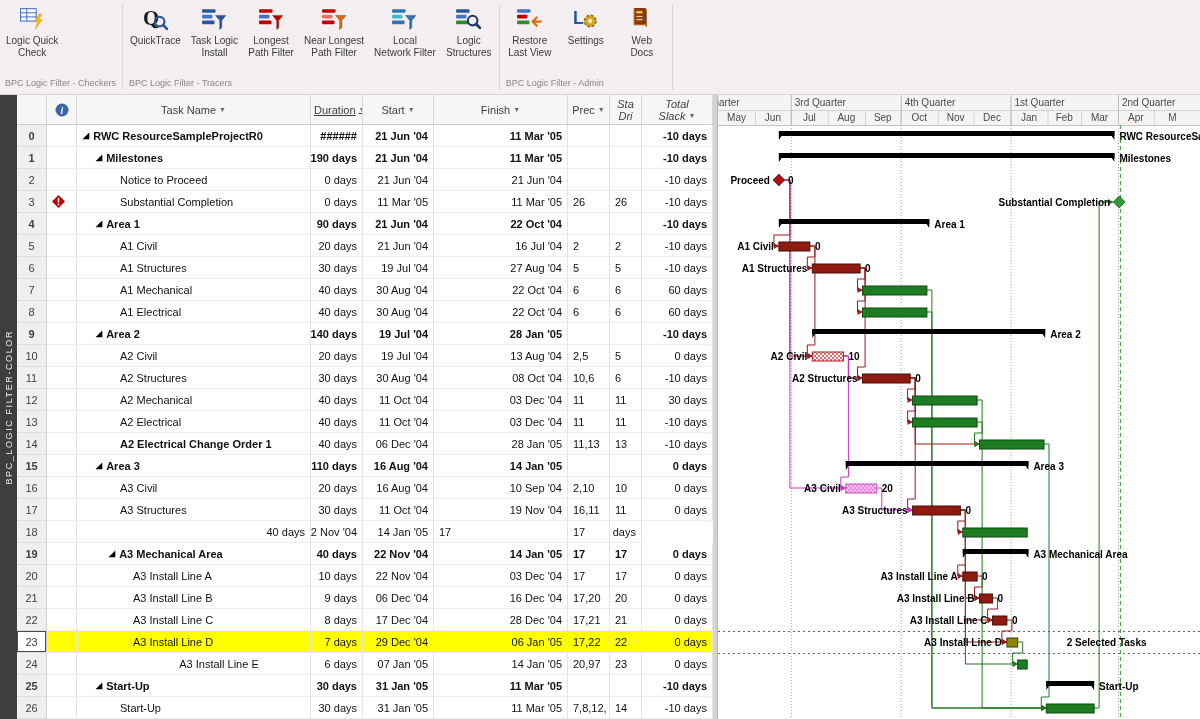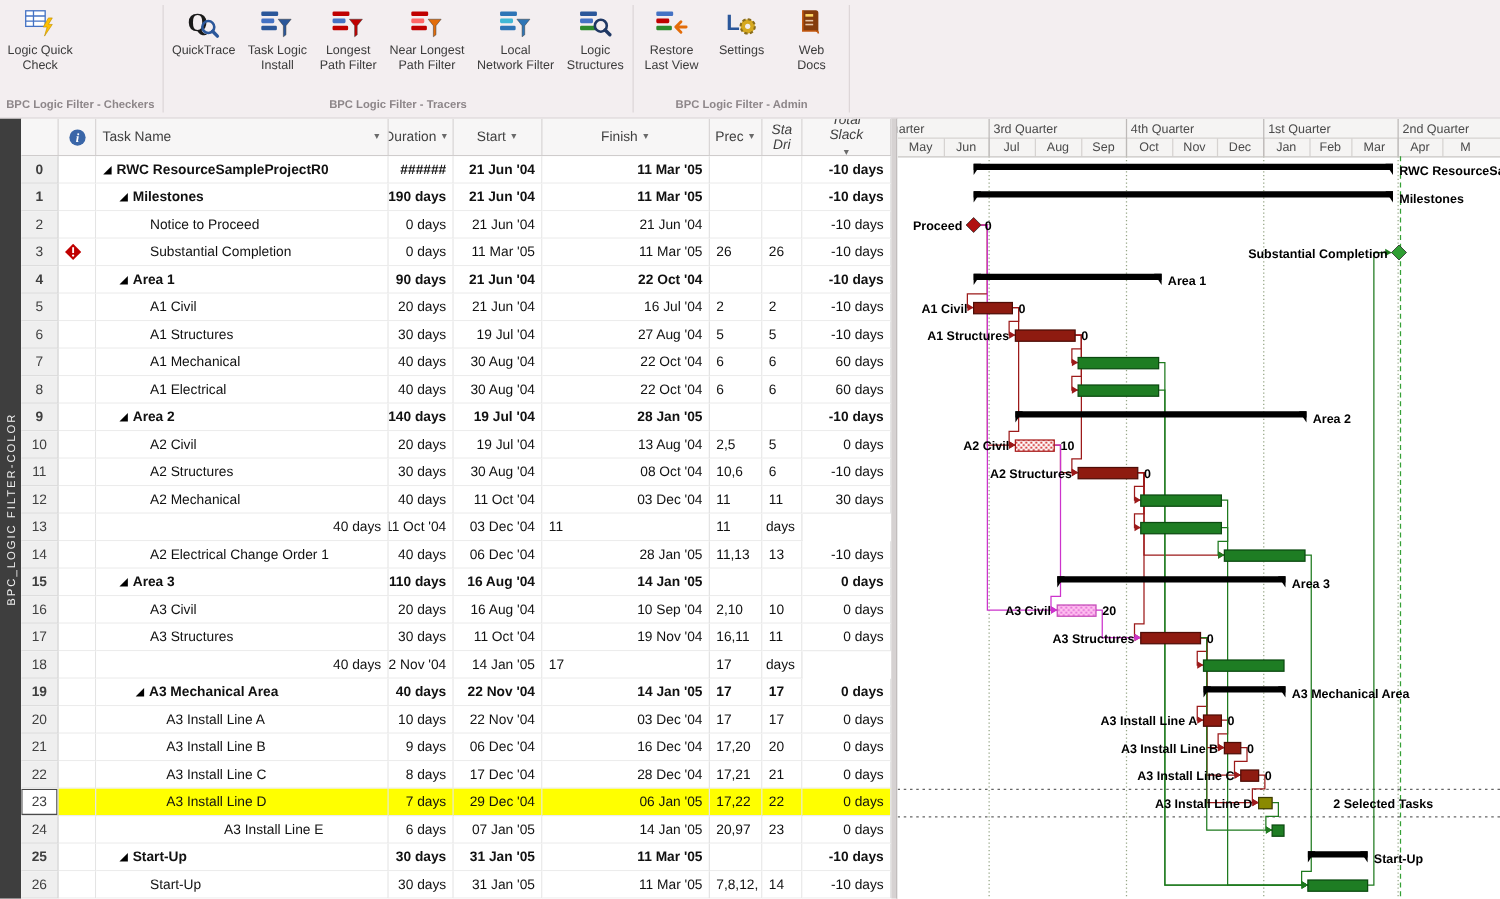--- a/index.html
+++ b/index.html
@@ -6,36 +6,36 @@
   *{box-sizing:border-box;}
   .app{position:relative;width:1200px;height:719px;font-family:"Liberation Sans",sans-serif;background:#fff;}
 
   
   .ribbon{position:absolute;left:0;top:0;width:1200px;height:95px;background:#f3eef0;border-bottom:1px solid #d8d2d4;display:flex;align-items:stretch;}
   .rgroup{display:flex;flex-direction:column;padding:2px 1px 0;}
   .rbuttons{flex:1;display:flex;align-items:flex-start;}
   .rbtn{min-width:56px;display:flex;flex-direction:column;align-items:center;padding:3px 5px 0;cursor:default;}
   .ricon svg{width:27px;height:27px;display:block;}
   .rlabel{font-size:10px;color:#3b3b3b;text-align:center;line-height:11.5px;margin-top:3px;}
-  .rgrouplabel{height:18px;font-size:9px;color:#8d8689;text-align:center;line-height:15px;white-space:nowrap;padding:0 4px;font-weight:bold;}
+  .rgrouplabel{height:18px;font-size:9px;color:#8d8689;text-align:left;line-height:15px;white-space:nowrap;padding:0 4px;}
   .rsep{width:1px;background:#ddd6d8;margin:4px 1px;}
 
   
   .vstrip{position:absolute;left:0;top:95px;bottom:0;width:17px;background:#3e3e3e;display:flex;align-items:center;justify-content:center;}
   .vstrip span{writing-mode:vertical-rl;transform:rotate(180deg);font-size:9px;letter-spacing:1.6px;color:#f0f0f0;white-space:nowrap;}
 
   
   .table{position:absolute;left:17px;top:95px;width:696px;bottom:0;overflow:hidden;background:#fff;
          --cols:30px 30px 234px 52px 71px 134px 42px 32px 71px;}
   .thead{display:grid;grid-template-columns:var(--cols);height:30px;background:#f7f6f6;border-bottom:1px solid #cfcccc;font-size:11px;color:#3f3f3f;}
   .th{border-right:1px solid #d9d6d6;display:flex;align-items:center;justify-content:center;gap:3px;overflow:hidden;white-space:nowrap;padding:0 3px;}
-  .th.namehd{justify-content:space-between;padding:0 5px;}
-  .th.clipL{justify-content:flex-end;}
+  .th.namehd{padding:0 5px;}
+  .th.clipL{justify-content:space-between;text-decoration:underline;}
   .th.two{flex-direction:column;gap:0;line-height:12px;font-style:italic;}
-  .th .hrow{display:flex;align-items:center;gap:3px;flex-direction:column;}
+  .th .hrow{display:flex;align-items:center;gap:3px;}
   .farr{font-size:7px;color:#6a6a6a;}
   .tbody{font-size:11px;color:#111;}
   .tr{display:grid;grid-template-columns:var(--cols);height:22px;}
   .td{border-right:1px solid #e4e4e4;border-bottom:1px solid #ececec;padding:0 5px;display:flex;align-items:center;overflow:hidden;white-space:nowrap;background:#fff;}
   .td.num{background:#efefef;justify-content:center;color:#3f3f3f;padding:0;border-right:1px solid #cfcfcf;border-bottom:1px solid #dddddd;}
   .td.r{justify-content:flex-end;}
   .tr.sum .td{font-weight:bold;}
   .tr.sel .td{background:#ffff00;}
   .tr.sel .td.num{background:#ffffff;box-shadow:inset 0 0 0 1px #4a4a4a;font-weight:normal;}
   .mk{font-size:8px;margin-right:4px;color:#000;}
@@ -430,31 +430,34 @@
           <div class="td r">40 days</div>
           <div class="td r">11 Oct '04</div>
           <div class="td r">03 Dec '04</div>
           <div class="td">11</div>
           <div class="td">11</div>
           <div class="td r">30 days</div>
         </div>
         <div class="tr">
           <div class="td num">13</div>
           <div class="td"></div>
+          <div class="td" style="padding-left: 43px;">
+            <span>A2 Electrical</span>
+          </div>
           <div class="td r">40 days</div>
           <div class="td r">11 Oct '04</div>
           <div class="td r">03 Dec '04</div>
           <div class="td">11</div>
           <div class="td">11</div>
           <div class="td r">-10 days</div>
         </div>
         <div class="tr">
           <div class="td num">14</div>
           <div class="td"></div>
-          <div class="td" style="padding-left: 43px;">
+          <div class="td" style="padding-left: 43px; font-weight: bold;">
             <span>A2 Electrical Change Order 1</span>
           </div>
           <div class="td r">40 days</div>
           <div class="td r">06 Dec '04</div>
           <div class="td r">28 Jan '05</div>
           <div class="td">11,13</div>
           <div class="td">13</div>
           <div class="td r">-10 days</div>
         </div>
         <div class="tr sum">

